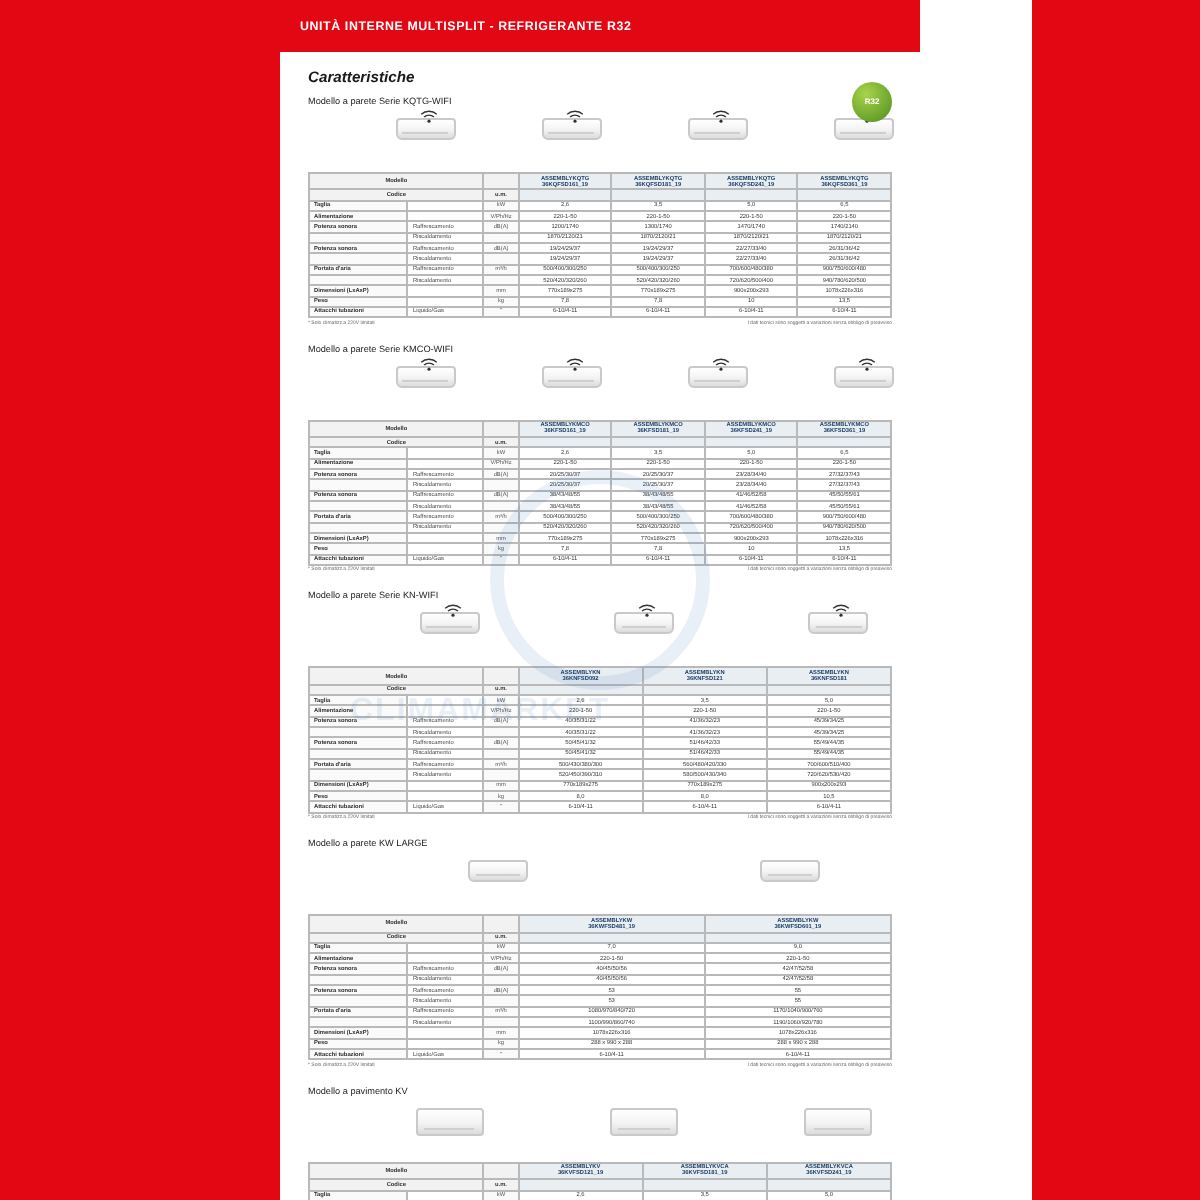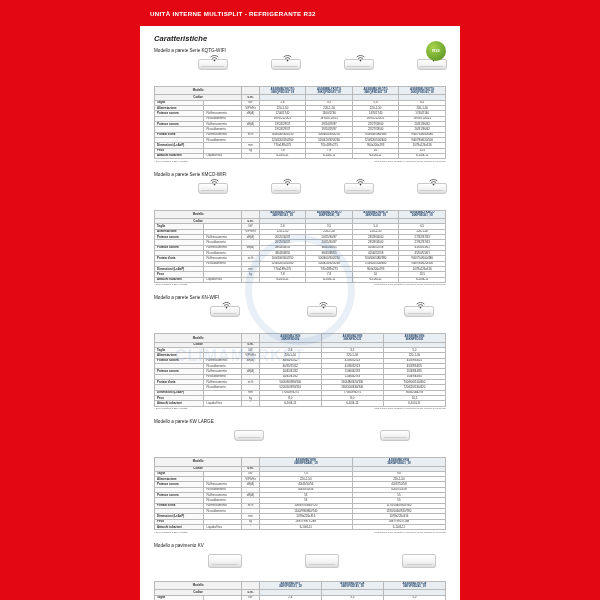--- a/index.html
+++ b/index.html
@@ -19,21 +19,21 @@
   .sidebar-left, .sidebar-right {
     position: absolute; top: 0; bottom: 0;
     width: 140px; background: #e30613;
   }
   .sidebar-left { left: 0; }
   .sidebar-right { right: 0; }
 
   .sheet {
     position: absolute;
     left: 140px; top: 0;
-    width: 320px; height: 600px;
+    width: 376px; height: 600px;
     background: #ffffff;
   }
   
   .header-band {
     position: absolute; left: 0; top: 0;
     width: 320px; height: 26px;
     background: #e30613;
     display: flex; align-items: center;
   }
   .header-title {

